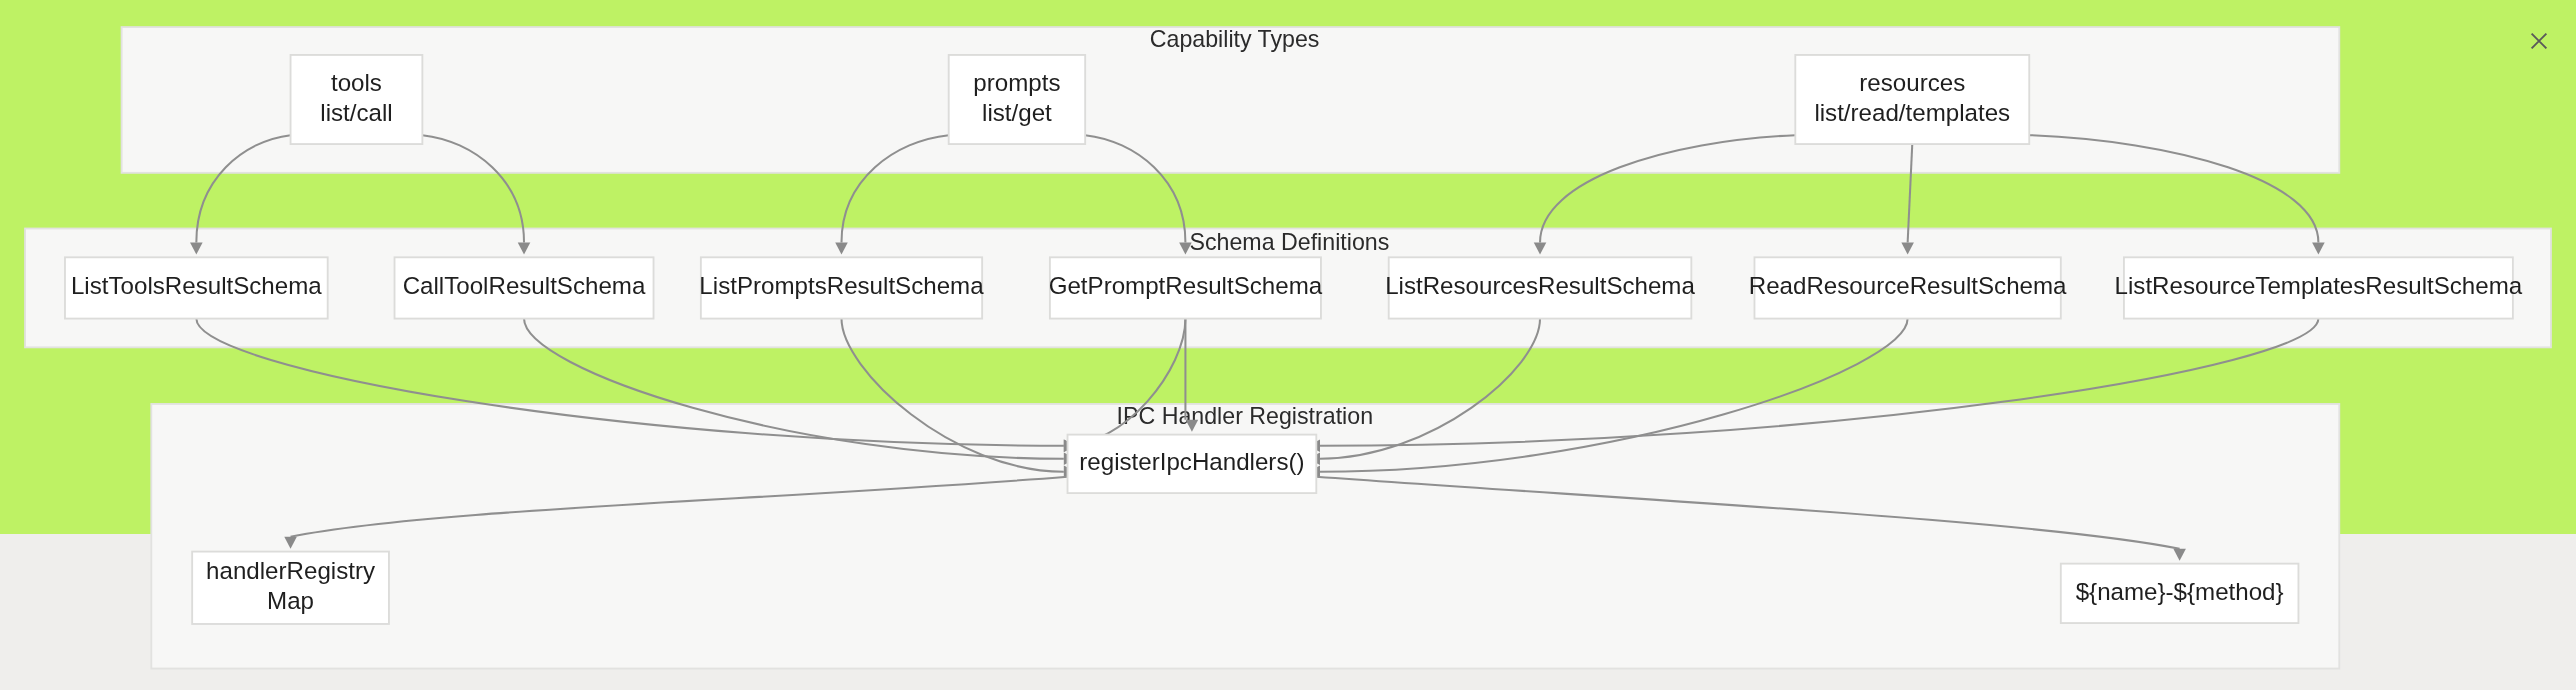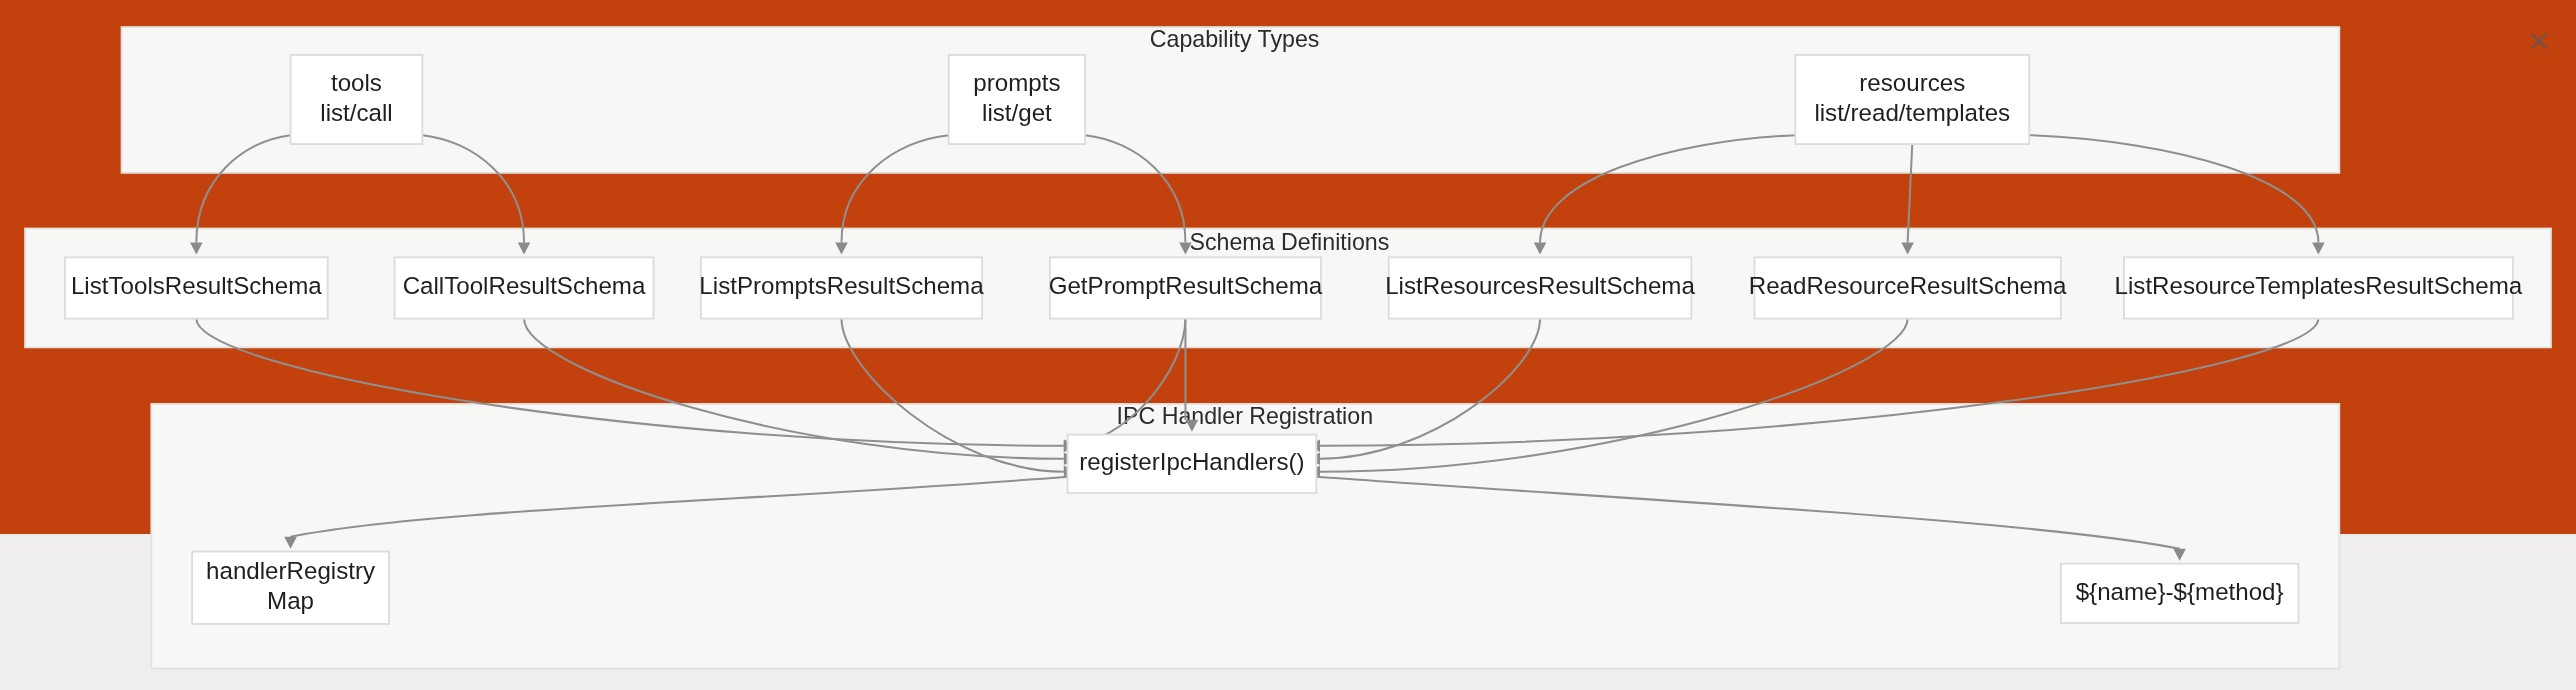--- a/index.html
+++ b/index.html
@@ -8,21 +8,21 @@
     background: #efeeec;
     width: 2576px;
     height: 691px;
     overflow: hidden;
     font-family: "Liberation Sans", sans-serif;
   }
   #stage {
     position: relative;
     width: 2576px;
     height: 534px;
-    background: #c2410c;
+    background: #bef264;
   }
   #diagram-svg {
     position: absolute;
     left: 0; top: 0;
     width: 2576px;
     height: 691px;
   }
   .cluster-rect {
     fill: #f7f7f6;
     stroke: #e2e2e0;

